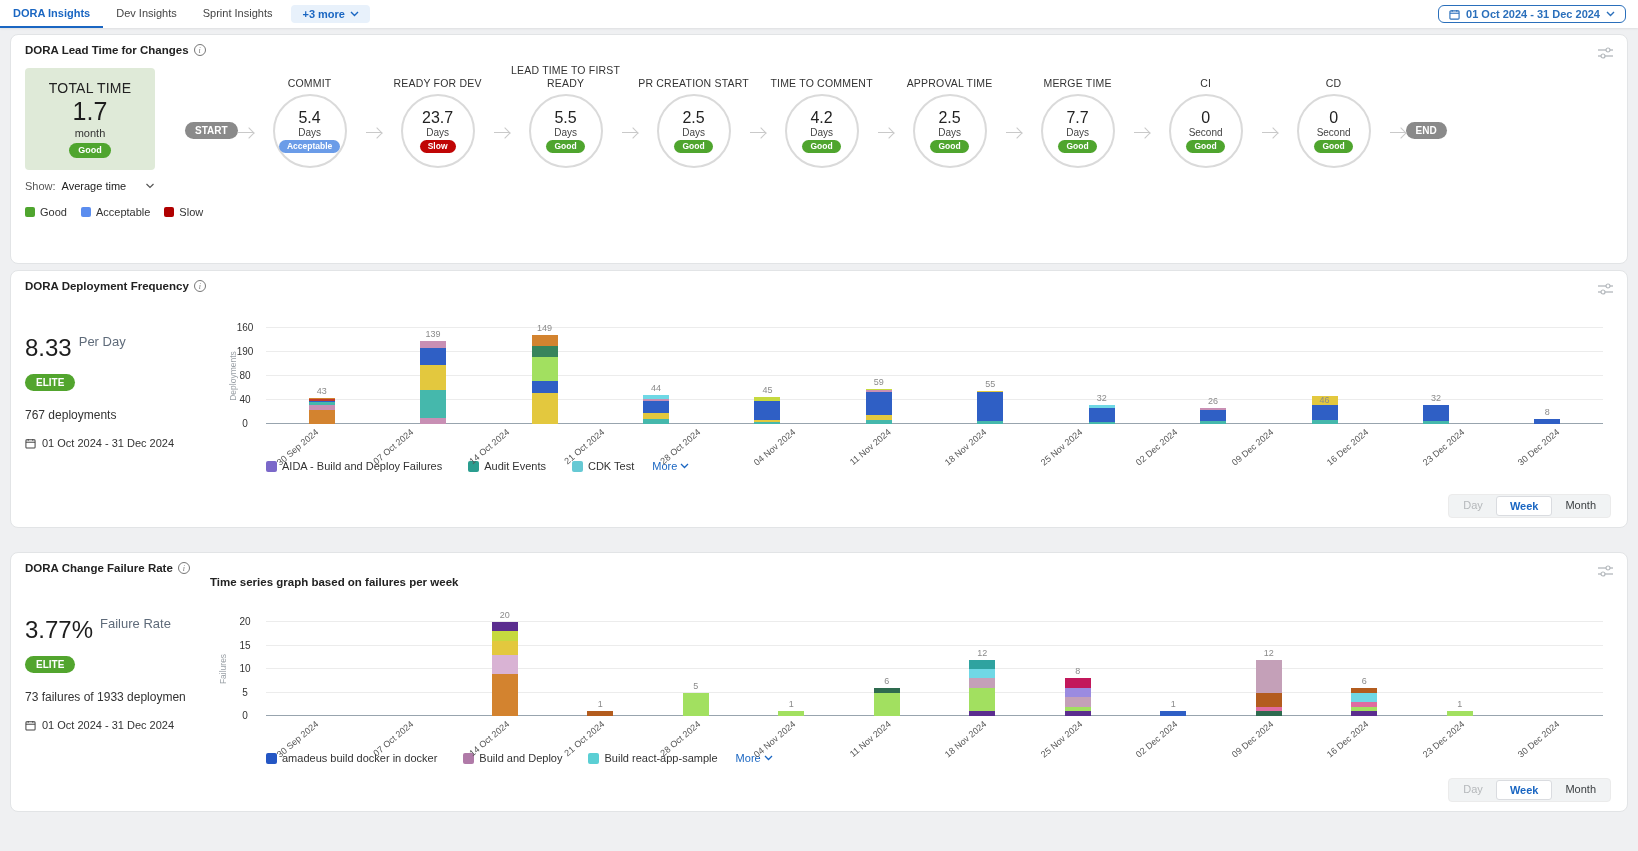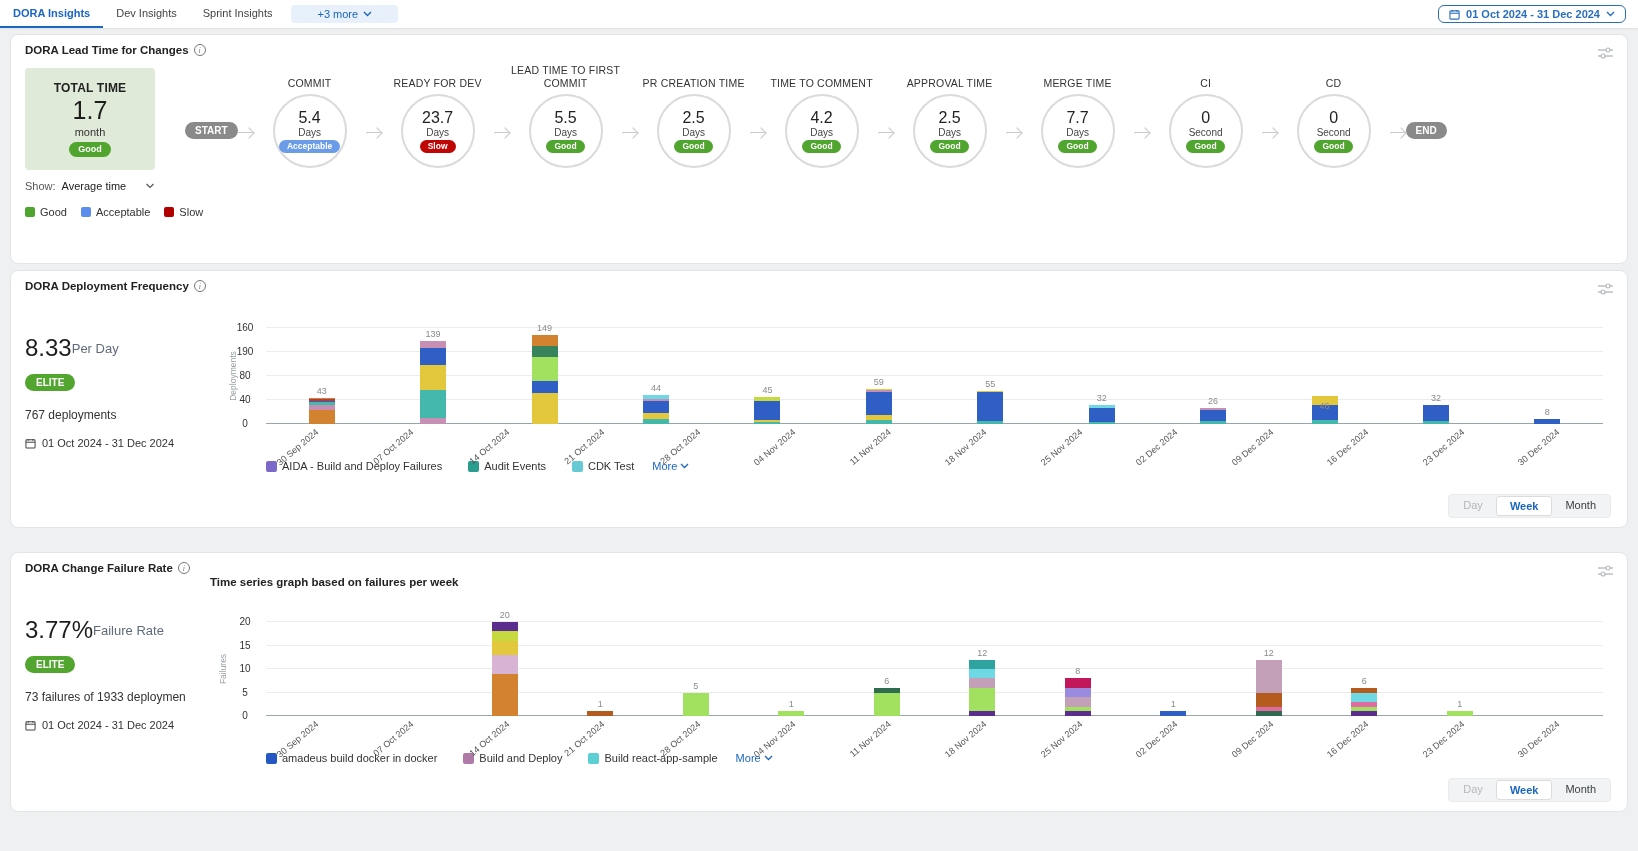--- a/index.html
+++ b/index.html
@@ -15,22 +15,22 @@
     height:28px; background:#fff; display:flex; align-items:center;
     box-shadow:0 1px 2px rgba(0,0,0,.07); position:relative; z-index:5;
   }
   .tab {
     font-size:11px; color:#444; padding:0 13px; height:28px; line-height:27px;
     cursor:pointer; white-space:nowrap;
   }
   .tab.active { color:#1a66c2; font-weight:bold; border-bottom:2px solid #1a66c2; }
   .more-pill {
     display:flex; align-items:center; gap:5px; margin-left:6px;
-    background:#e8f1fb; color:#1a66c2; font-size:11px; font-weight:normal;
-    border-radius:4px; padding:3px 26px; cursor:pointer;
+    background:#e8f1fb; color:#1a66c2; font-size:11px; font-weight:bold;
+    border-radius:4px; padding:3px 11px; cursor:pointer;
   }
   .date-pill {
     margin-left:auto; margin-right:12px; display:flex; align-items:center; gap:6px;
     border:1.5px solid #2a6fbb; color:#2a6fbb; font-size:11px; font-weight:bold;
     border-radius:6px; padding:2px 10px; cursor:pointer; background:#fff;
   }
   
   .panel {
     position:relative; background:#fff; border:1px solid #e2e4e6; border-radius:8px;
     margin:6px 10px; padding:9px 14px;
@@ -45,21 +45,21 @@
   .sliders { position:absolute; top:10px; right:14px; cursor:pointer; opacity:.75; }
   
   .p1 { height:230px; }
   .p1-body { display:flex; margin-top:4px; }
   .p1-left { width:152px; flex:none; }
   .total-card {
     width:130px; height:102px; background:#dfead8; border-radius:4px;
     display:flex; flex-direction:column; align-items:center; justify-content:center; gap:1px;
     margin-top:8px;
   }
-  .tc-title { font-size:12px; font-weight:bold; letter-spacing:.2px; }
+  .tc-title { font-size:14px; font-weight:normal; letter-spacing:.2px; }
   .tc-value { font-size:25px; color:#1d1d1d; }
   .tc-unit { font-size:11px; color:#333; }
   .pill {
     color:#fff; font-size:9px; font-weight:bold; border-radius:9px;
     padding:2px 9px; margin-top:3px; display:inline-block; line-height:1.2;
   }
   .show-row { margin-top:10px; font-size:11px; color:#555; display:flex; align-items:center; width:130px; cursor:pointer; }
   .show-val { color:#222; margin-left:6px; }
   .show-row svg { margin-left:auto; }
   .p1-legend { display:flex; gap:14px; margin-top:14px; font-size:11px; color:#333; align-items:center; }
@@ -85,21 +85,21 @@
     background:#fff; display:flex; flex-direction:column; align-items:center; justify-content:center;
   }
   .c-val { font-size:16px; color:#222; }
   .c-unit { font-size:10px; color:#444; }
   .circle .pill { margin-top:2px; padding:1.5px 8px; font-size:8.5px; }
   
   .p2 { height:258px; }
   .p3 { height:260px; margin-top:24px; }
   .m-body { display:flex; }
   .stats { width:185px; flex:none; padding-top:42px; }
-  .big-row { display:flex; align-items:center; }
+  .big-row { display:flex; align-items:flex-start; gap:7px; }
   .big-val { font-size:24px; color:#1d1d1d; }
   .big-unit { font-size:13px; color:#5f6b7a; }
   .elite { background:#52a52e; color:#fff; font-size:10px; font-weight:bold; border-radius:10px; padding:3px 11px; display:inline-block; margin-top:12px; }
   .sum-line { font-size:12px; color:#333; margin-top:17px; white-space:nowrap; overflow:hidden; width:160px; }
   .cal-row { display:flex; align-items:center; gap:6px; font-size:11px; color:#333; margin-top:15px; white-space:nowrap; }
   .chart-col { flex:1; padding-top:2px; }
   .chart-title { font-size:11.5px; font-weight:bold; color:#222; }
   .chart-wrap { position:relative; margin-left:56px; margin-right:10px; }
   .gridline { position:absolute; left:0; right:0; height:1px; background:#ececec; }
   .gridline.base { background:#98a4ae; }
@@ -199,30 +199,30 @@
         <div class="stage">
           <div class="stage-label">READY FOR DEV</div>
           <div class="circle">
             <div class="c-val">23.7</div>
             <div class="c-unit">Days</div>
             <div class="pill" style="background: rgb(192, 5, 5);">Slow</div>
           </div>
         </div>
         <div class="conn"></div>
         <div class="stage">
-          <div class="stage-label">LEAD TIME TO FIRST COMMIT</div>
+          <div class="stage-label">LEAD TIME TO FIRST READY</div>
           <div class="circle">
             <div class="c-val">5.5</div>
             <div class="c-unit">Days</div>
             <div class="pill" style="background: rgb(79, 165, 46);">Good</div>
           </div>
         </div>
         <div class="conn"></div>
         <div class="stage">
-          <div class="stage-label">PR CREATION TIME</div>
+          <div class="stage-label">PR CREATION START</div>
           <div class="circle">
             <div class="c-val">2.5</div>
             <div class="c-unit">Days</div>
             <div class="pill" style="background: rgb(79, 165, 46);">Good</div>
           </div>
         </div>
         <div class="conn"></div>
         <div class="stage">
           <div class="stage-label">TIME TO COMMENT</div>
           <div class="circle">
@@ -415,21 +415,21 @@
                 <div class="seg" style="height: 1.8px; background: rgb(200, 143, 180);"></div>
               </div>
               <div class="btotal" style="bottom: 17.6px;">26</div>
             </div>
             <div class="bcol">
               <div class="bar">
                 <div class="seg" style="height: 3.6px; background: rgb(69, 184, 172);"></div>
                 <div class="seg" style="height: 15.6px; background: rgb(47, 95, 197);"></div>
                 <div class="seg" style="height: 8.4px; background: rgb(227, 200, 62);"></div>
               </div>
-              <div class="btotal" style="bottom: 13px;">46</div>
+              <div class="btotal" style="bottom: 19px;">46</div>
             </div>
             <div class="bcol">
               <div class="bar">
                 <div class="seg" style="height: 3px; background: rgb(69, 184, 172);"></div>
                 <div class="seg" style="height: 16.2px; background: rgb(47, 95, 197);"></div>
               </div>
               <div class="btotal" style="bottom: 21.2px;">32</div>
             </div>
             <div class="bcol">
               <div class="bar">

